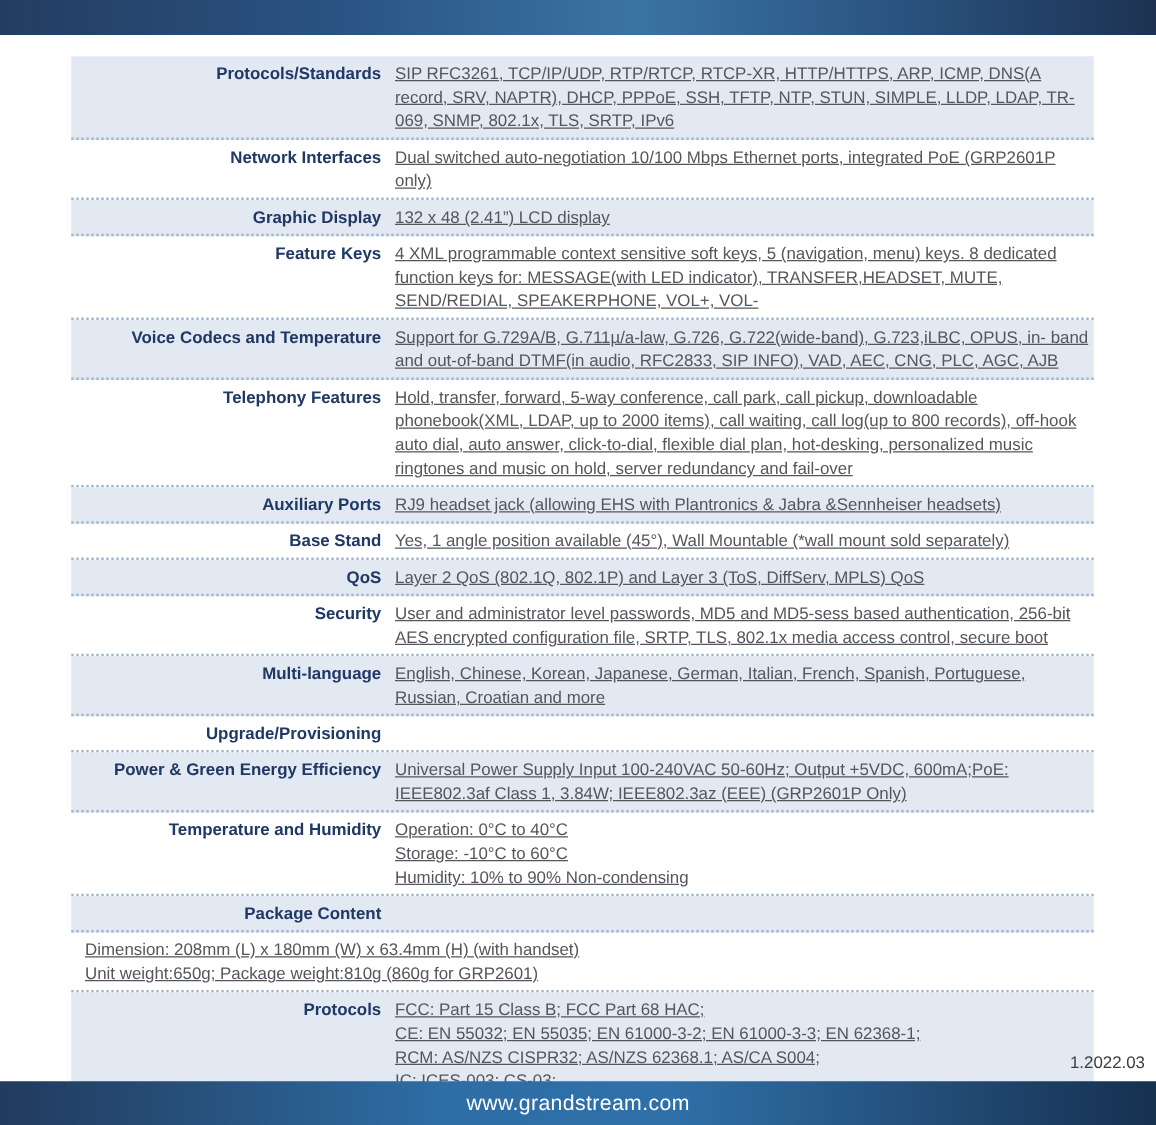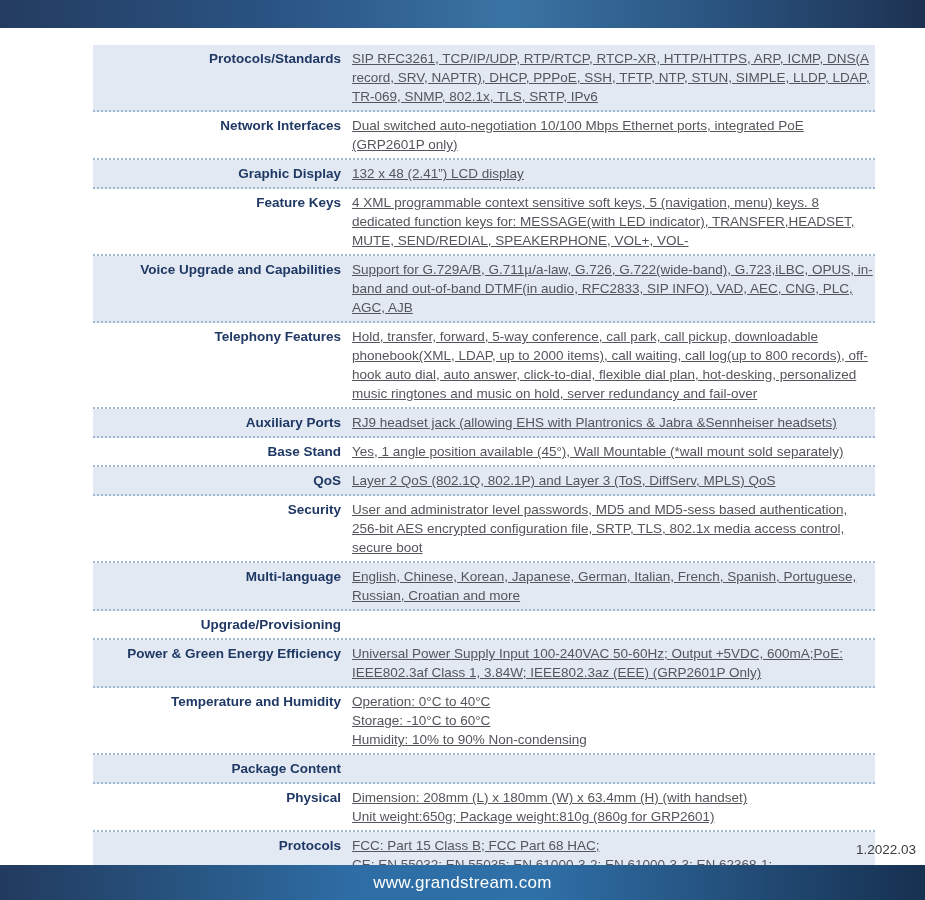--- a/index.html
+++ b/index.html
@@ -26,21 +26,20 @@
     position: absolute;
     top: 45px;
     left: 57px;
     width: 818px;
   }
   .row {
     display: flex;
     align-items: flex-start;
     border-bottom: 2px dotted #a0b8d2;
     padding: 2px 0;
-    margin-left: 36px;
   }
   .row.shaded {
     background: #e2e9f3;
   }
   .label {
     width: 248px;
     flex: 0 0 248px;
     text-align: right;
     font-weight: bold;
     font-size: 13.5px;
@@ -104,21 +103,21 @@
       <div class="label">Graphic Display</div>
       <div class="value">132 x 48 (2.41”) LCD display</div>
     </div>
 
     <div class="row">
       <div class="label">Feature Keys</div>
       <div class="value">4 XML programmable context sensitive soft keys, 5 (navigation, menu) keys. 8 dedicated function keys for: MESSAGE(with LED indicator), TRANSFER,HEADSET, MUTE, SEND/REDIAL, SPEAKERPHONE, VOL+, VOL-</div>
     </div>
 
     <div class="row shaded">
-      <div class="label">Voice Upgrade and Capabilities</div>
+      <div class="label">Voice Codecs and Temperature</div>
       <div class="value">Support for G.729A/B, G.711µ/a-law, G.726, G.722(wide-band), G.723,iLBC, OPUS, in- band and out-of-band DTMF(in audio, RFC2833, SIP INFO), VAD, AEC, CNG, PLC, AGC, AJB</div>
     </div>
 
     <div class="row">
       <div class="label">Telephony Features</div>
       <div class="value">Hold, transfer, forward, 5-way conference, call park, call pickup, downloadable phonebook(XML, LDAP, up to 2000 items), call waiting, call log(up to 800 records), off-hook auto dial, auto answer, click-to-dial, flexible dial plan, hot-desking, personalized music ringtones and music on hold, server redundancy and fail-over</div>
     </div>
 
     <div class="row shaded">
       <div class="label">Auxiliary Ports</div>
@@ -159,21 +158,20 @@
       <div class="value">Operation: 0°C to 40°C
 Storage: -10°C to 60°C
 Humidity: 10% to 90% Non-condensing</div>
     </div>
 
     <div class="row shaded">
       <div class="label">Package Content</div>
     </div>
 
     <div class="row">
-      <div class="label">Physical</div>
       <div class="value">Dimension: 208mm (L) x 180mm (W) x 63.4mm (H) (with handset)
 Unit weight:650g; Package weight:810g (860g for GRP2601)</div>
     </div>
 
     <div class="row shaded">
       <div class="label">Protocols</div>
       <div class="value">FCC: Part 15 Class B; FCC Part 68 HAC;
 CE: EN 55032; EN 55035; EN 61000-3-2; EN 61000-3-3; EN 62368-1;
 RCM: AS/NZS CISPR32; AS/NZS 62368.1; AS/CA S004;
 IC: ICES-003; CS-03;</div>

